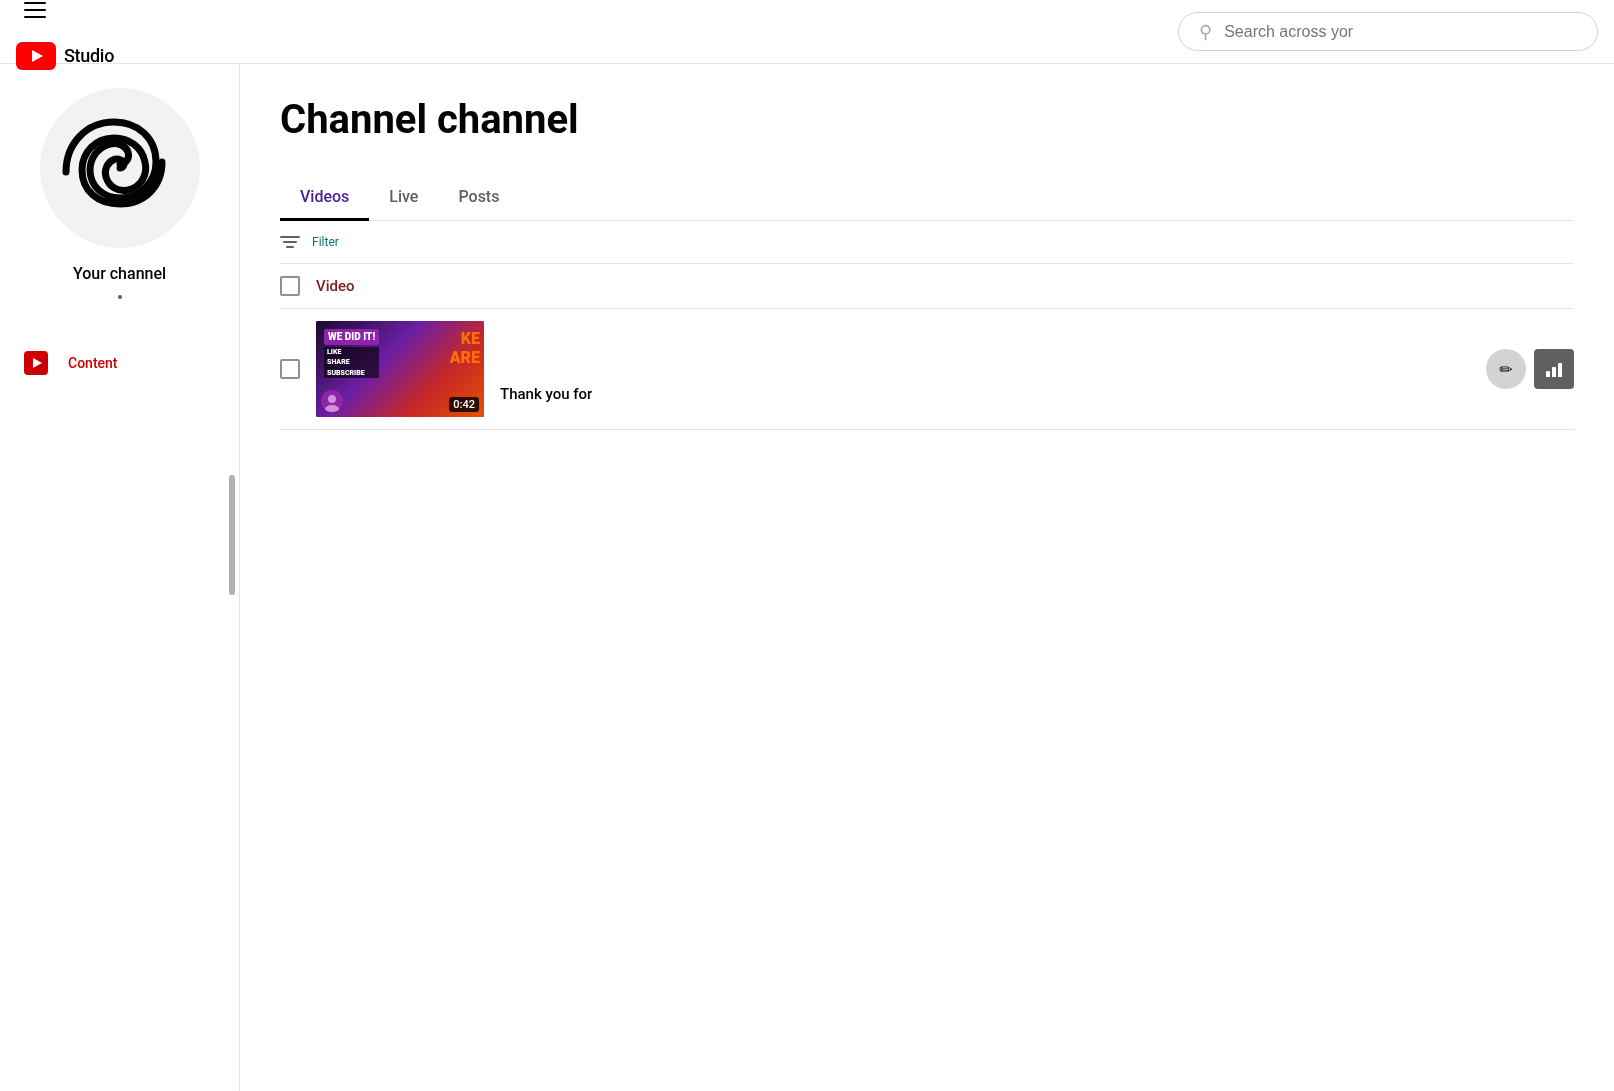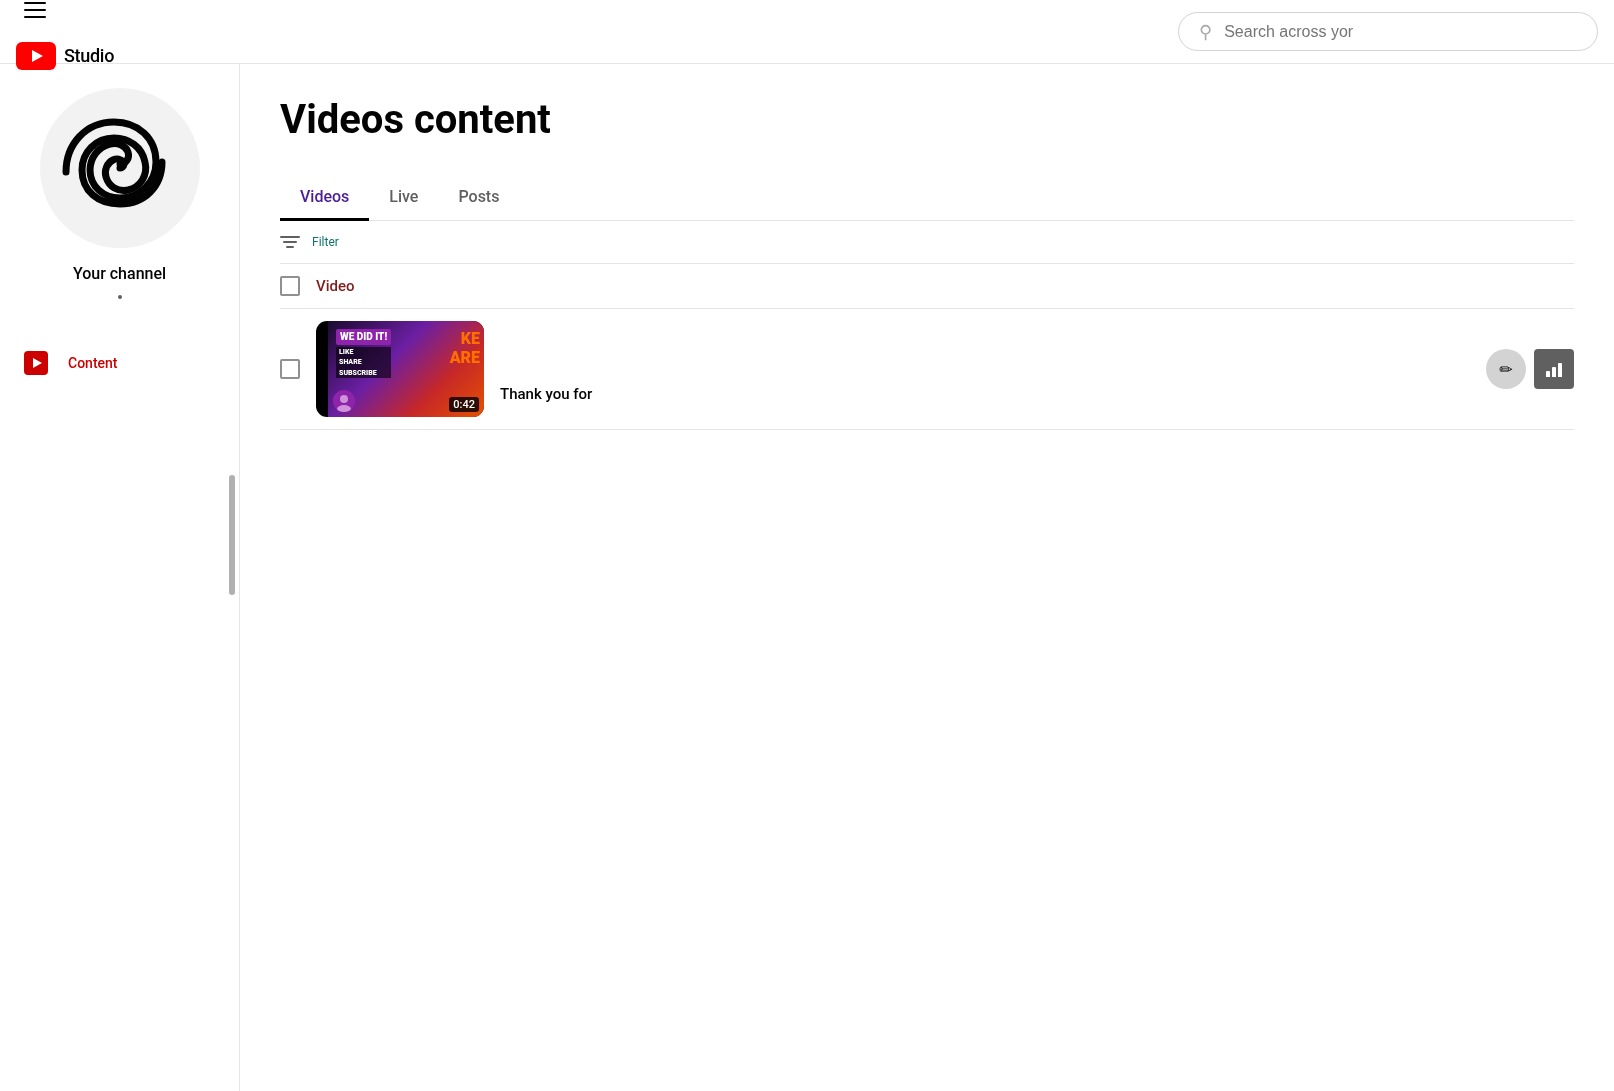--- a/index.html
+++ b/index.html
@@ -306,26 +306,25 @@
     .video-row {
       display: flex;
       align-items: center;
       padding: 12px 0;
       border-bottom: 1px solid #e5e5e5;
       gap: 16px;
     }
     .video-thumbnail {
       width: 168px;
       height: 96px;
-      border-radius: 11px;
+      border-radius: 2px;
       background: #000;
       position: relative;
       overflow: hidden;
       flex-shrink: 0;
-      padding-left: 12px;
     }
     .thumbnail-inner {
       width: 100%;
       height: 100%;
       position: relative;
     }
     
     .thumb-bg {
       width: 100%;
       height: 100%;
@@ -523,21 +522,21 @@
           </div>
         </div>
         <span class="sidebar-item-label">Content</span>
       </div>
     </nav>
 
     <div class="sidebar-scrollbar"></div>
   </aside>
 
   <main class="main-content">
-    <h1 class="page-title">Videos content</h1>
+    <h1 class="page-title">Channel channel</h1>
 
     <div class="tabs">
       <div class="tab active">Videos</div>
       <div class="tab">Live</div>
       <div class="tab">Posts</div>
     </div>
 
     <div class="filter-bar">
       <div class="filter-icon">
         <span></span>

